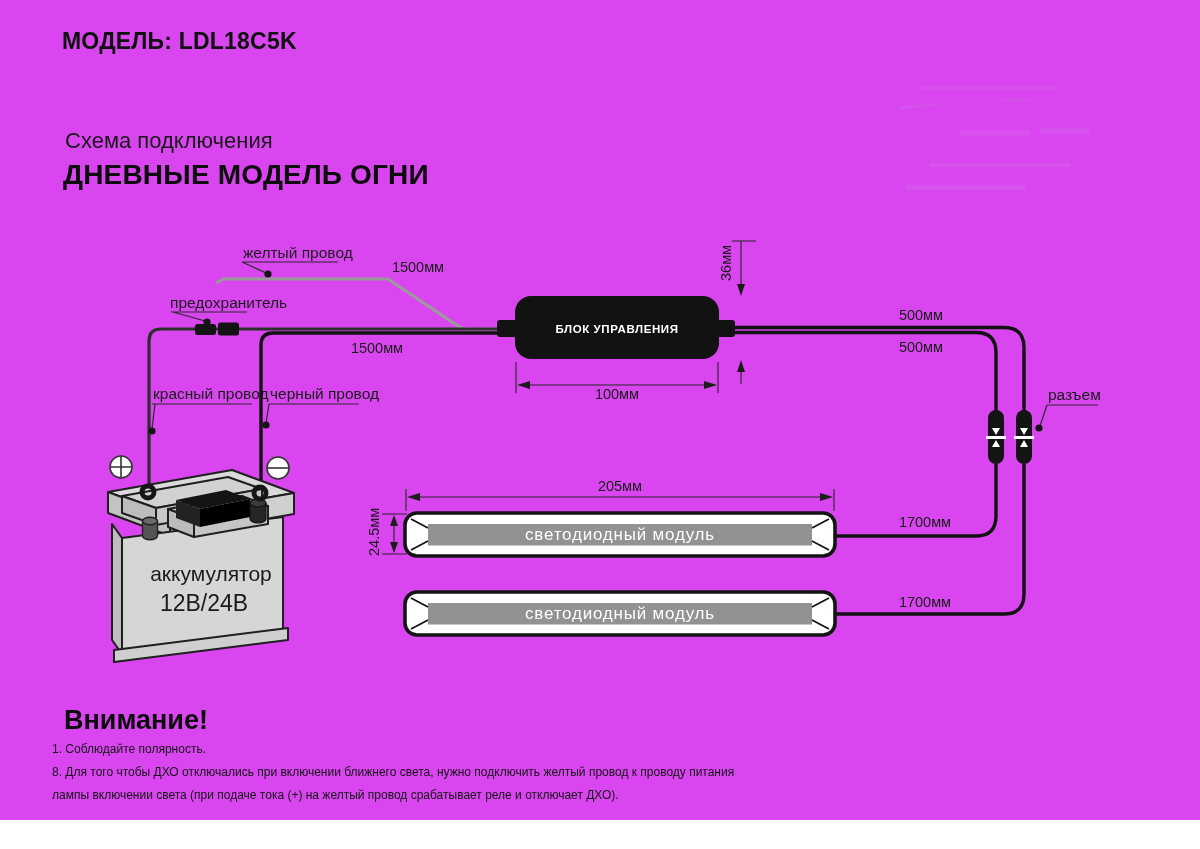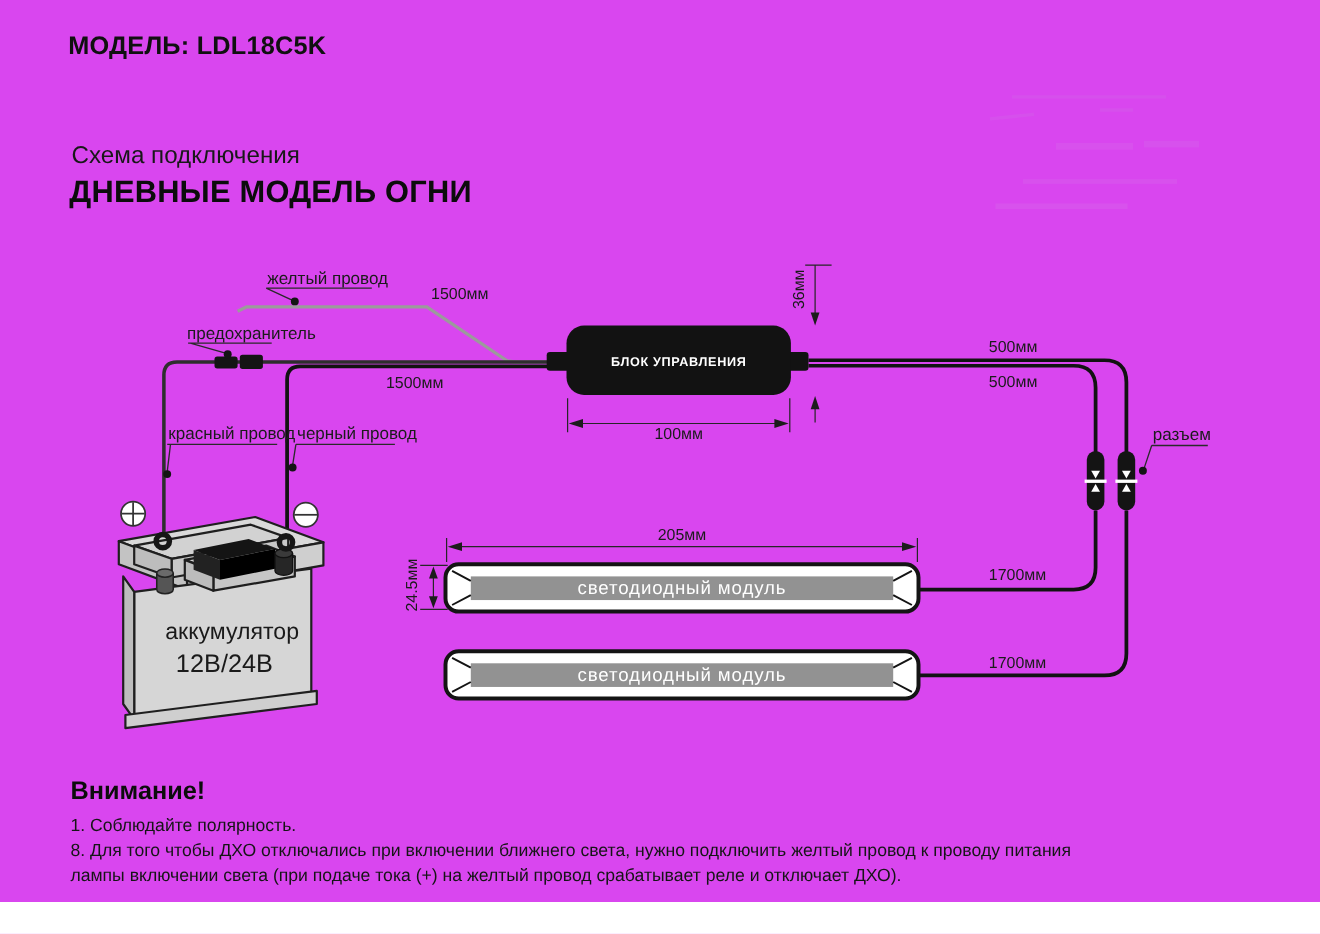--- a/index.html
+++ b/index.html
@@ -1,22 +1,22 @@
 <!DOCTYPE html>
 <html><head>
 <meta charset="utf-8">
 <style>
   html,body{margin:0;padding:0;background:#fff;}
   .page{position:relative;width:1200px;height:820px;background:#d946ef;
         font-family:"Liberation Sans", sans-serif;overflow:hidden;outline:1px solid #e4e4e4;}
   .hdr-model{position:absolute;left:62px;top:28px;font-size:23px;font-weight:bold;color:#101010;letter-spacing:.2px;}
   .hdr-sub{position:absolute;left:65px;top:128px;font-size:22px;color:#181818;}
   .hdr-title{position:absolute;left:63px;top:159px;font-size:28px;font-weight:bold;color:#0c0c0c;letter-spacing:.2px;}
-  .warn-title{position:absolute;left:64px;top:705px;font-size:23px;font-weight:bold;color:#0c0c0c;}
-  .warn-line{position:absolute;left:64px;font-size:16px;color:#151515;white-space:nowrap;}
+  .warn-title{position:absolute;left:64px;top:705px;font-size:27px;font-weight:bold;color:#0c0c0c;}
+  .warn-line{position:absolute;left:52px;font-size:12px;color:#151515;white-space:nowrap;}
   .wl1{top:742px}.wl2{top:765px}.wl3{top:788px}
   svg{position:absolute;left:0;top:0;}
   .wire{stroke:#121212;stroke-width:3.4;fill:none;}
   .rwire{stroke:#2e2e2e;stroke-width:3.2;fill:none;}
   .ywire{stroke:#9b9b9b;stroke-width:3;fill:none;}
   .dim{stroke:#262626;stroke-width:1.1;fill:none;}
   .lead{stroke:#2a2a2a;stroke-width:1.2;fill:none;}
   .arr{fill:#1c1c1c;stroke:none;}
   .dot{fill:#141414;stroke:none;}
   .lab{font-size:15.5px;fill:#1b1b1b;}

